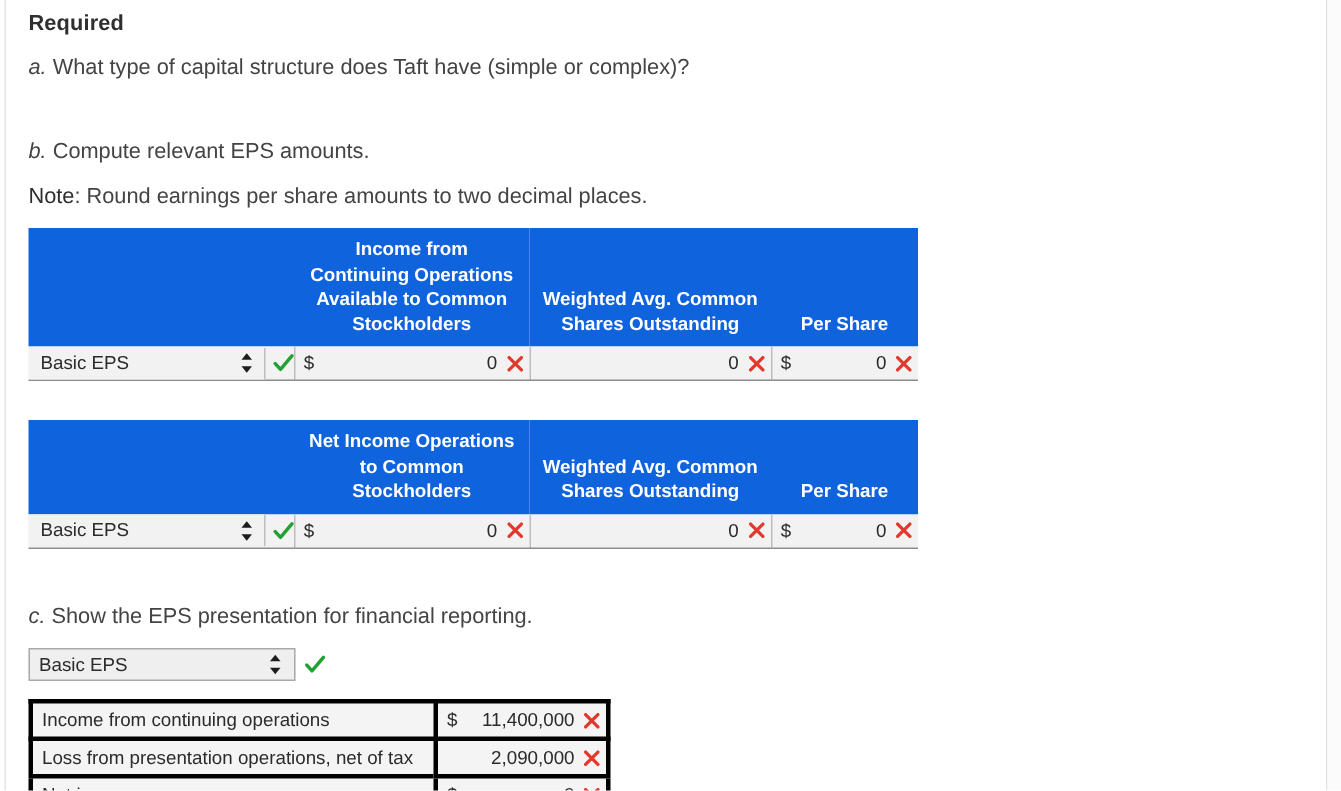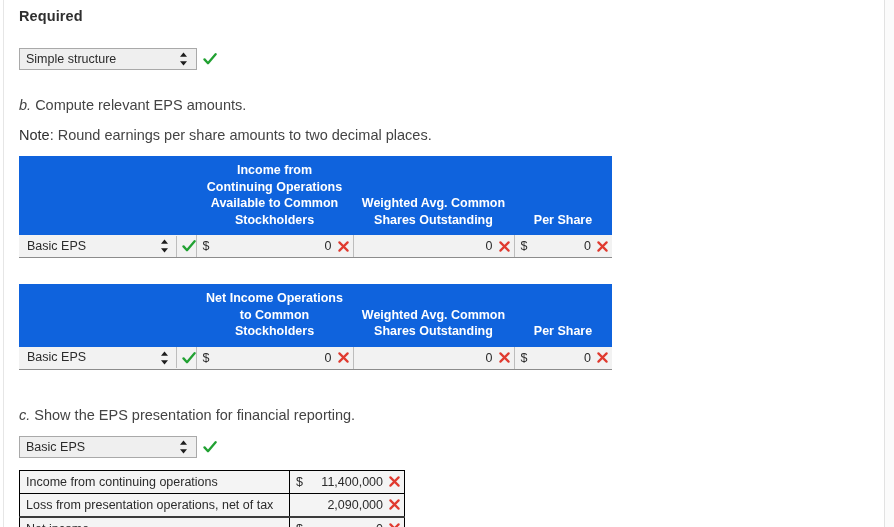--- a/index.html
+++ b/index.html
@@ -199,21 +199,21 @@
 
   
   .ptable {
     border-collapse: collapse;
     table-layout: fixed;
     font-size: 12.5px;
     color: #2b2b2b;
   }
   .ptable td {
     background: #f4f4f4;
-    border: 1px solid #000000;
+    border: 3px solid #000000;
     padding: 0;
     height: 22px;
     vertical-align: middle;
   }
   .ptable td.label {
     padding: 0 6px;
     background: #f4f4f4;
     color: #2b2b2b;
     white-space: nowrap;
     overflow: hidden;
@@ -233,39 +233,27 @@
 
 <div class="page">
   <div class="frame-left"></div>
   <div class="frame-right"></div>
   <div class="frame-gutter"></div>
 
   <div class="content">
 
     <div class="required-title">Required</div>
 
+    <p class="qline">
+      <span class="it">a.</span>
+      <span>What type of capital structure does Taft have (simple or complex)?</span>
+    </p>
 
     <div class="gap-sm"></div>
 
-    <div class="select-row">
-      <div class="sel w-main">
-        <span>Simple structure</span>
-        <span class="spin">
-          <svg viewBox="0 0 9 14" width="9" height="14">
-            <polygon points="4.5,0.5 8,4.8 1,4.8" fill="#1d1d1d"></polygon>
-            <polygon points="4.5,13.5 8,9.2 1,9.2" fill="#1d1d1d"></polygon>
-          </svg>
-        </span>
-      </div>
-      <span class="ok">
-        <svg viewBox="0 0 14 14" width="14" height="14">
-          <path d="M1.5 7.4 L5 11.2 L12.6 2.2" stroke="#21a132" stroke-width="2.3" fill="none" stroke-linecap="round" stroke-linejoin="round"></path>
-        </svg>
-      </span>
-    </div>
 
     <div class="gap-lg"></div>
 
     <p class="qline">
       <span class="it">b.</span>
       <span>Compute relevant EPS amounts.</span>
     </p>
 
     <div class="gap-sm"></div>
 

